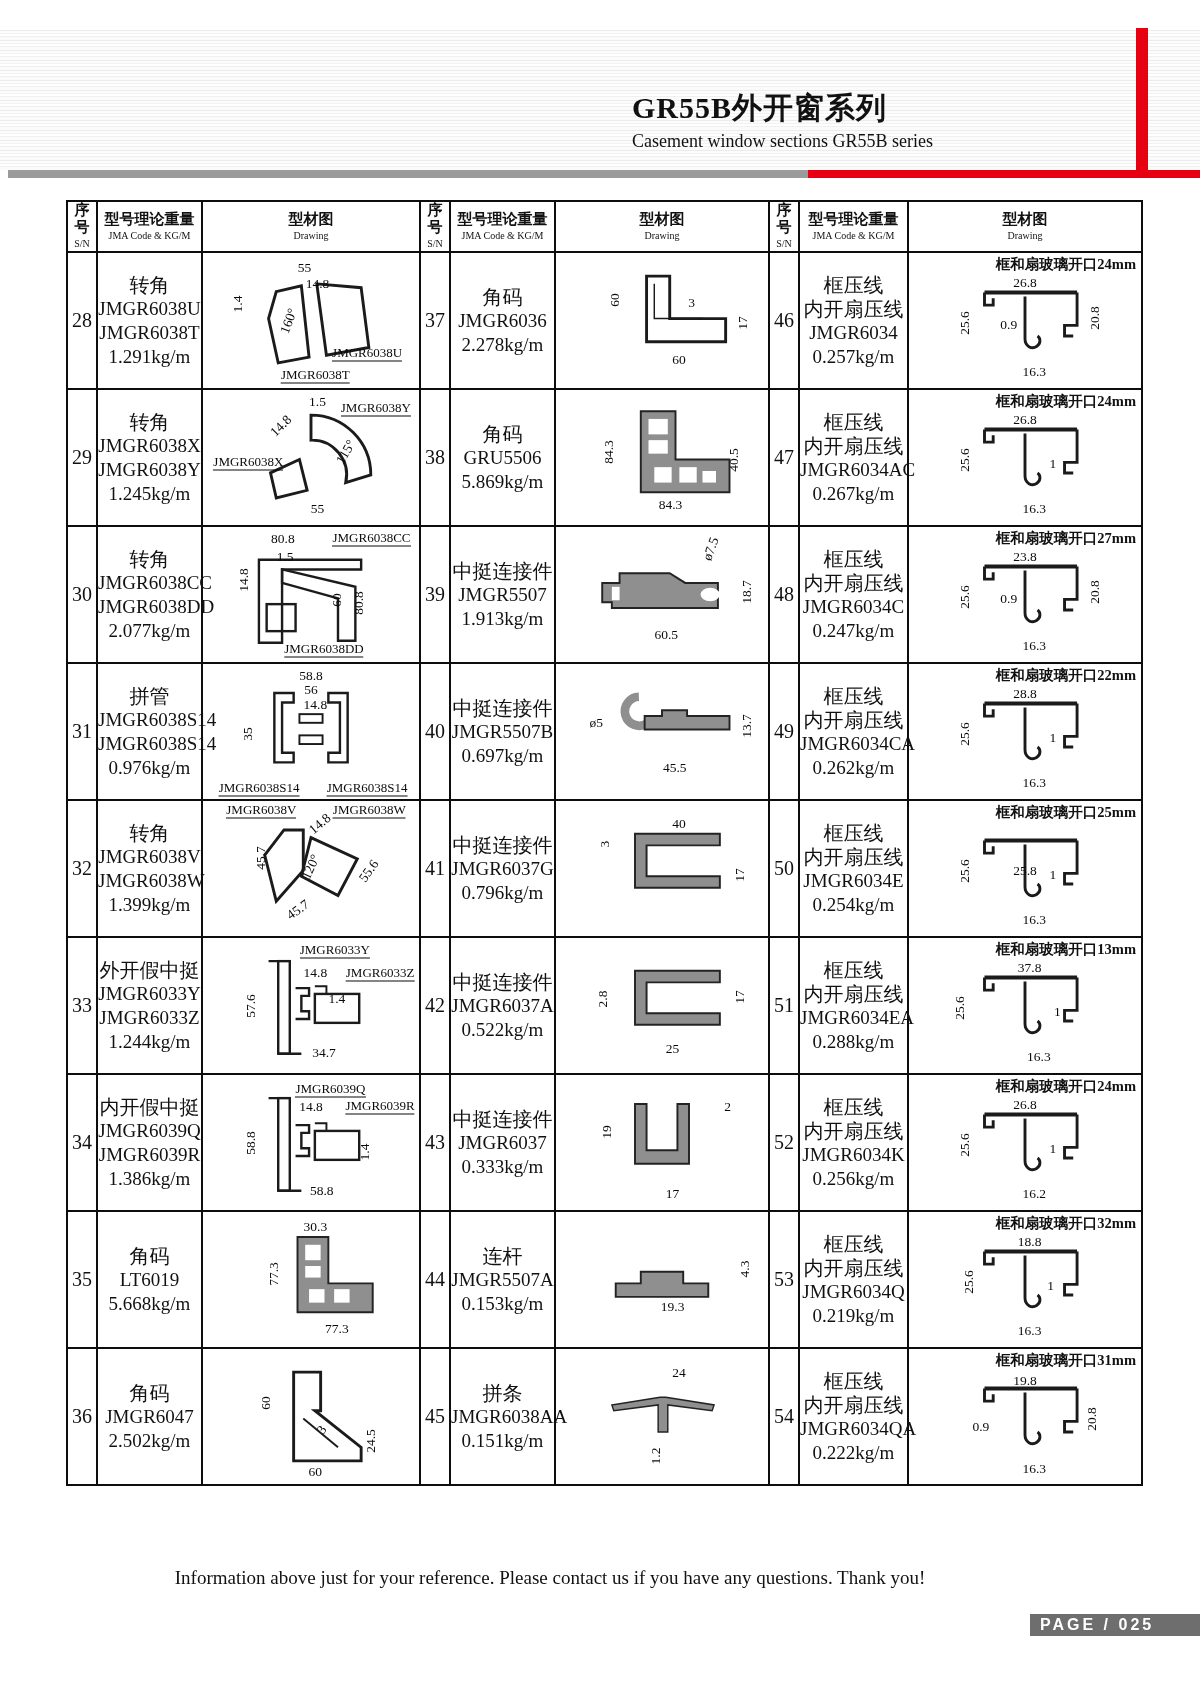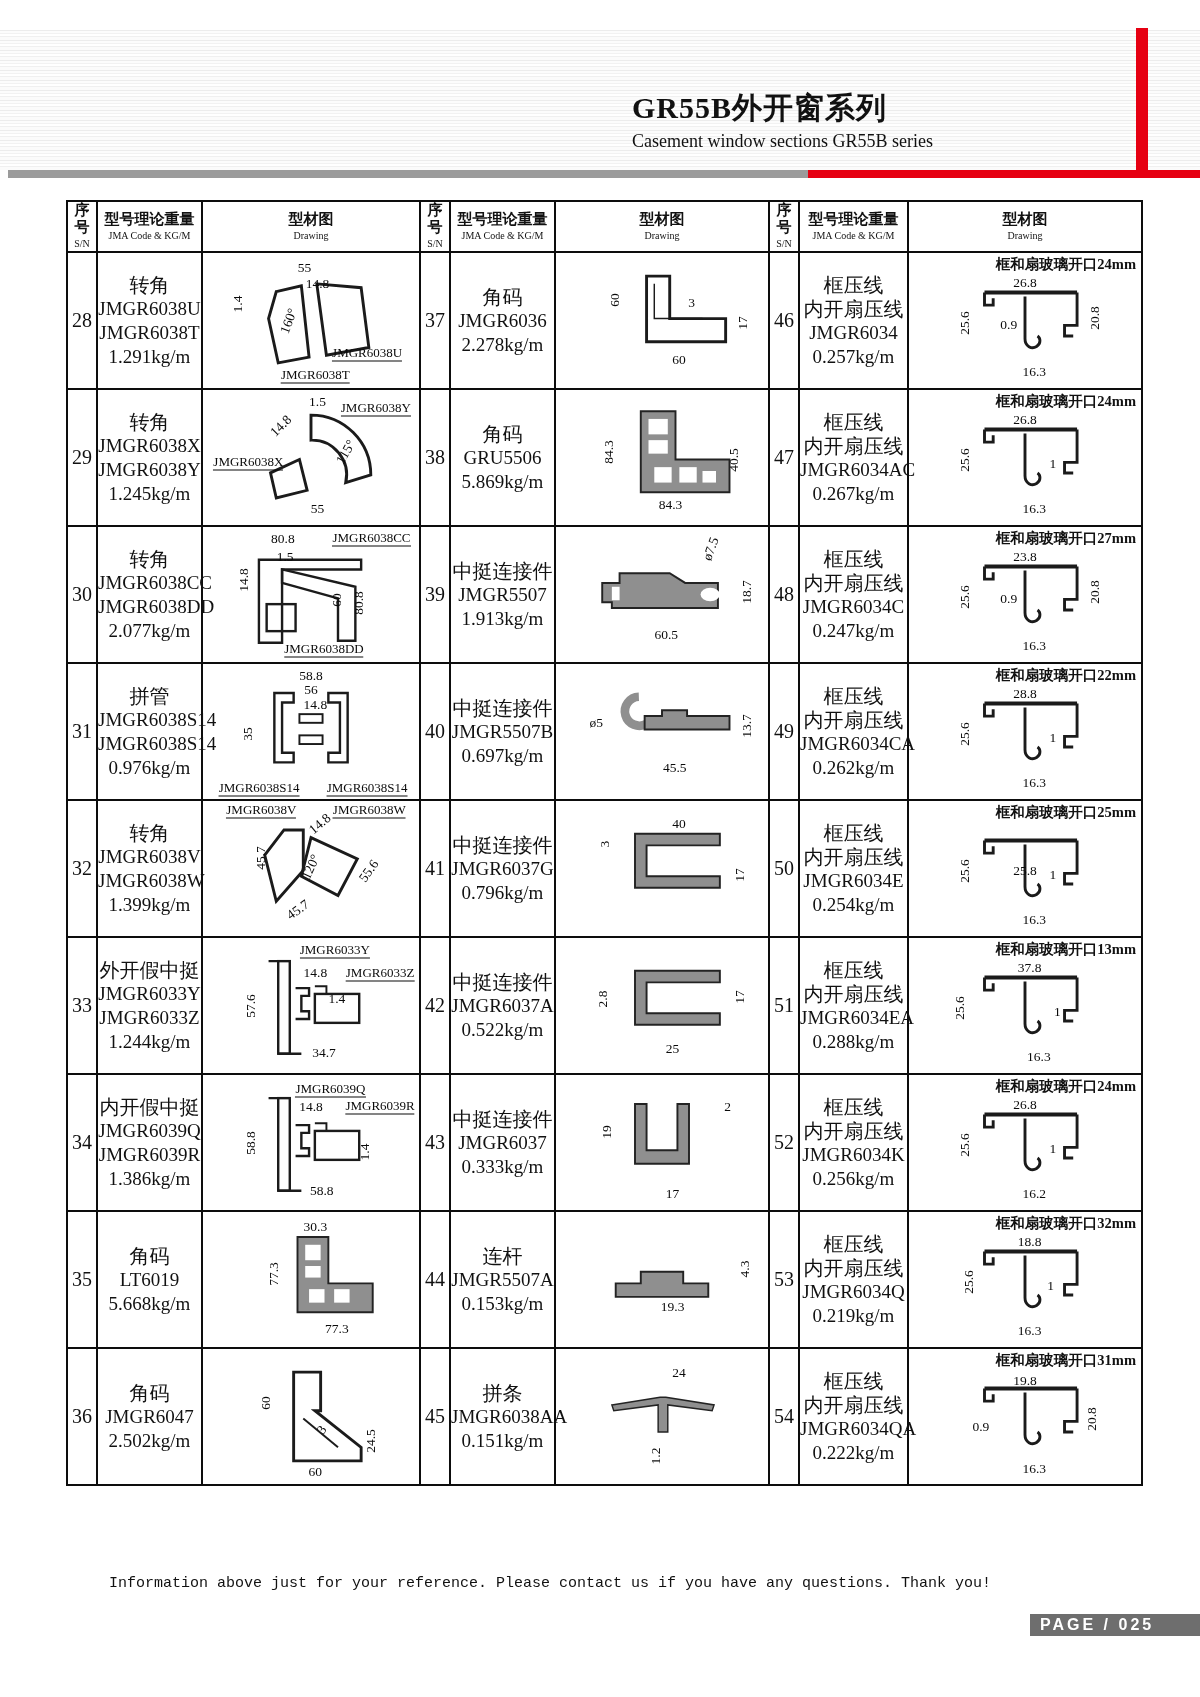--- a/index.html
+++ b/index.html
@@ -36,21 +36,21 @@
   td.draw svg{position:absolute;left:0;top:0;width:100%;height:100%;}
   .dim{position:absolute;font-size:13.5px;white-space:nowrap;color:#0b0b0b;
        transform:translate(-50%,-50%) rotate(var(--r,0deg));}
   .lbl{position:absolute;font-size:13px;white-space:nowrap;color:#0b0b0b;
        border-bottom:1.5px solid #0b0b0b;transform:translate(-50%,-50%) rotate(var(--r,0deg));}
   .gnote{position:absolute;right:5px;top:2px;font-size:14.5px;font-weight:bold;white-space:nowrap;}
 
   
   .footer{position:absolute;left:0;top:1552px;width:1100px;text-align:center;}
   .f-cn{margin:0;font-size:22px;font-weight:bold;letter-spacing:1px;}
-  .f-en{margin:23px 0 0 0;font-size:15px;font-family:Liberation Mono, monospace;}
+  .f-en{margin:15px 0 0 0;font-size:19px;}
   .badge{position:absolute;left:1030px;top:1614px;width:170px;height:22px;background:#6e6e6e;
          color:#fff;font-family:"Liberation Sans",sans-serif;font-weight:bold;font-size:16px;
          line-height:22px;padding-left:10px;letter-spacing:3px;box-sizing:border-box;}
 </style>
 </head>
 <body>
 
 <div class="stripes"></div>
 <div class="titleblock">
   <h1 class="page-title">GR55B外开窗系列</h1>

